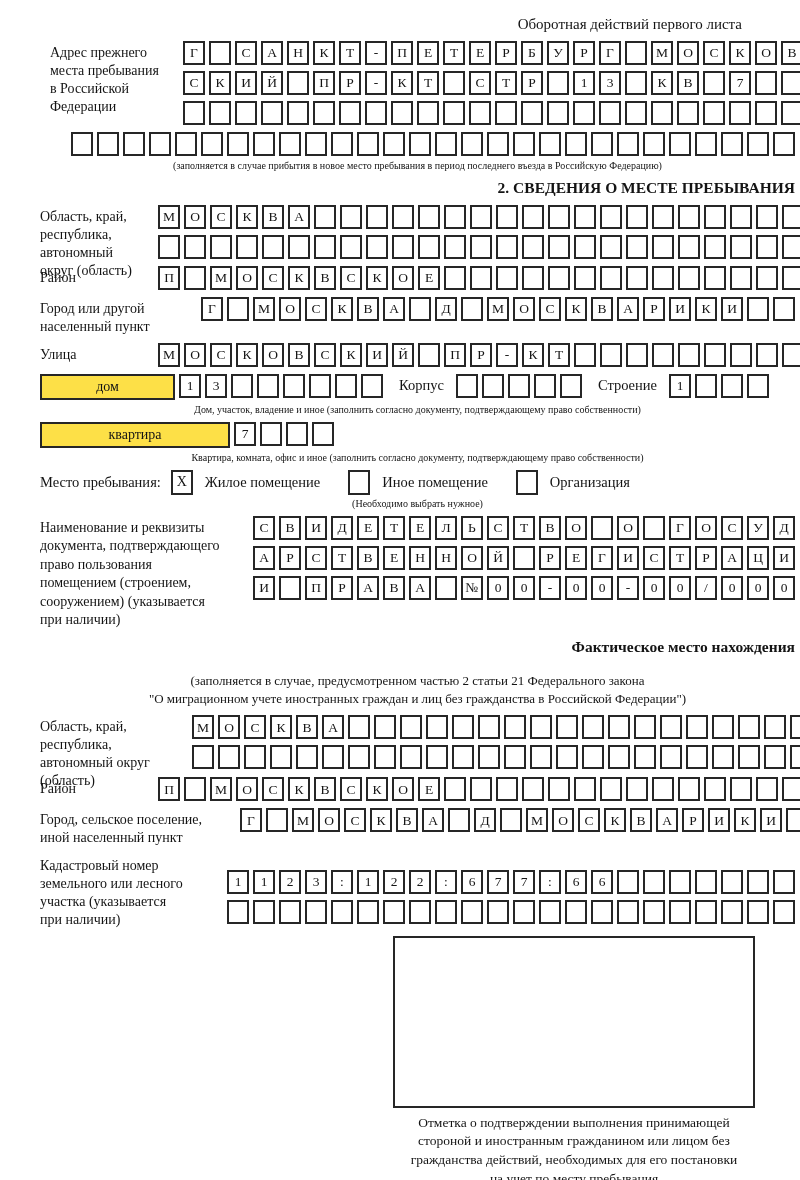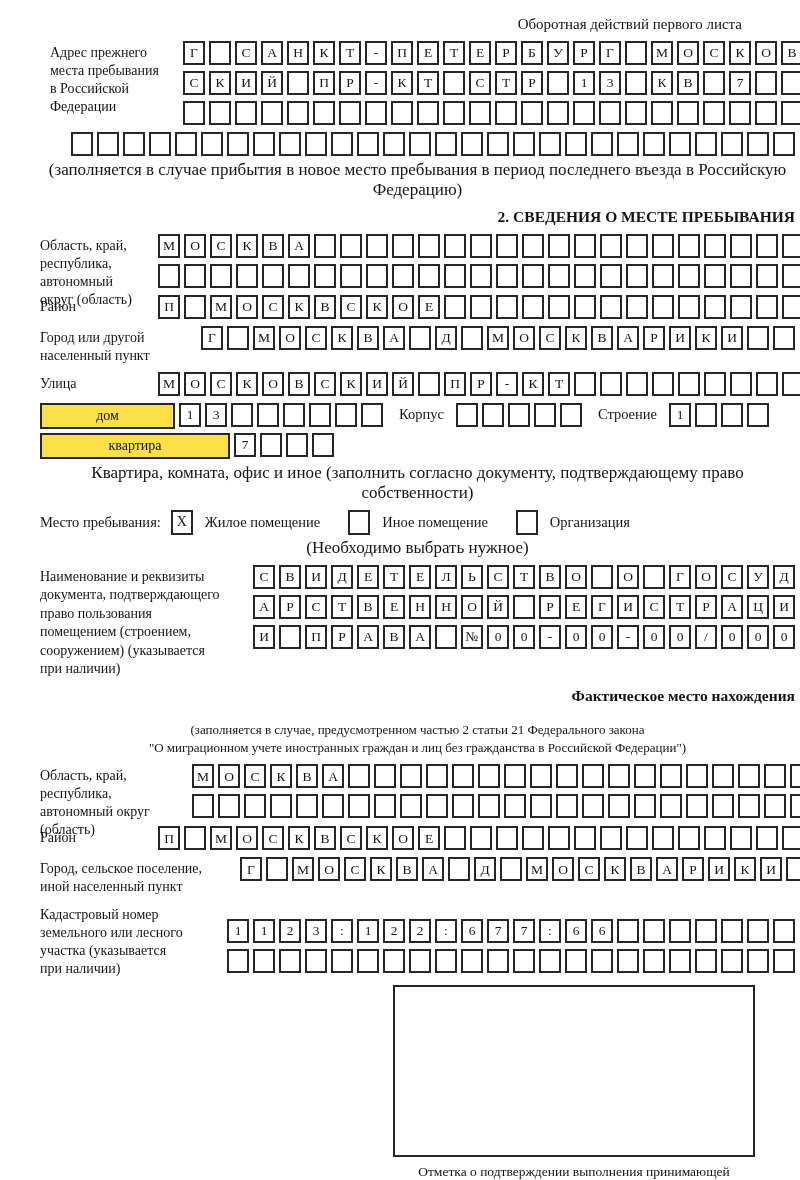--- a/index.html
+++ b/index.html
@@ -26,21 +26,21 @@
   .lbl-kad    {width:185px;}
 
   .rows{ flex:1; display:flex; flex-direction:column; gap:6px; }
   .cellrow{ display:flex; gap:4px; justify-content:flex-end; }
   .cellrow.standalone{ margin:0 0 4px 0; }
   .cell{
     flex:0 0 auto; width:22px; height:24px; box-sizing:border-box;
     border:2px solid #262626; display:flex; align-items:center; justify-content:center;
     font-size:13.5px; line-height:1; background:#fff;
   }
-  .caption{ text-align:center; font-size:17px; margin:1px 0 7px 0; }
+  .caption{ text-align:center; font-size:10px; margin:1px 0 7px 0; }
 
   .sec-title{ text-align:right; font-weight:bold; font-size:15.5px; margin:8px 0 8px 0; }
 
   .houserow{ display:flex; gap:4px; align-items:flex-start; margin:0 26px 4px 0; }
   .widebox{
     box-sizing:border-box; border:2px solid #262626; height:26px;
     display:flex; align-items:center; justify-content:center; font-size:14px; background:#fde047;
   }
   .box-house{ width:152px; }
   .box-apt{ width:190px; }
@@ -373,20 +373,21 @@
           <div class="cell"></div>
         </div>
       <div class="inline-label">Строение</div>
       <div class="cellrow">
           <div class="cell">1</div>
           <div class="cell"></div>
           <div class="cell"></div>
           <div class="cell"></div>
         </div>
     </div>
+    <div class="caption">Дом, участок, владение и иное (заполнить согласно документу, подтверждающему право собственности)</div>
 
     <div class="houserow">
       <div class="widebox box-apt">квартира</div>
       <div class="cellrow">
           <div class="cell">7</div>
           <div class="cell"></div>
           <div class="cell"></div>
           <div class="cell"></div>
         </div>
     </div>

